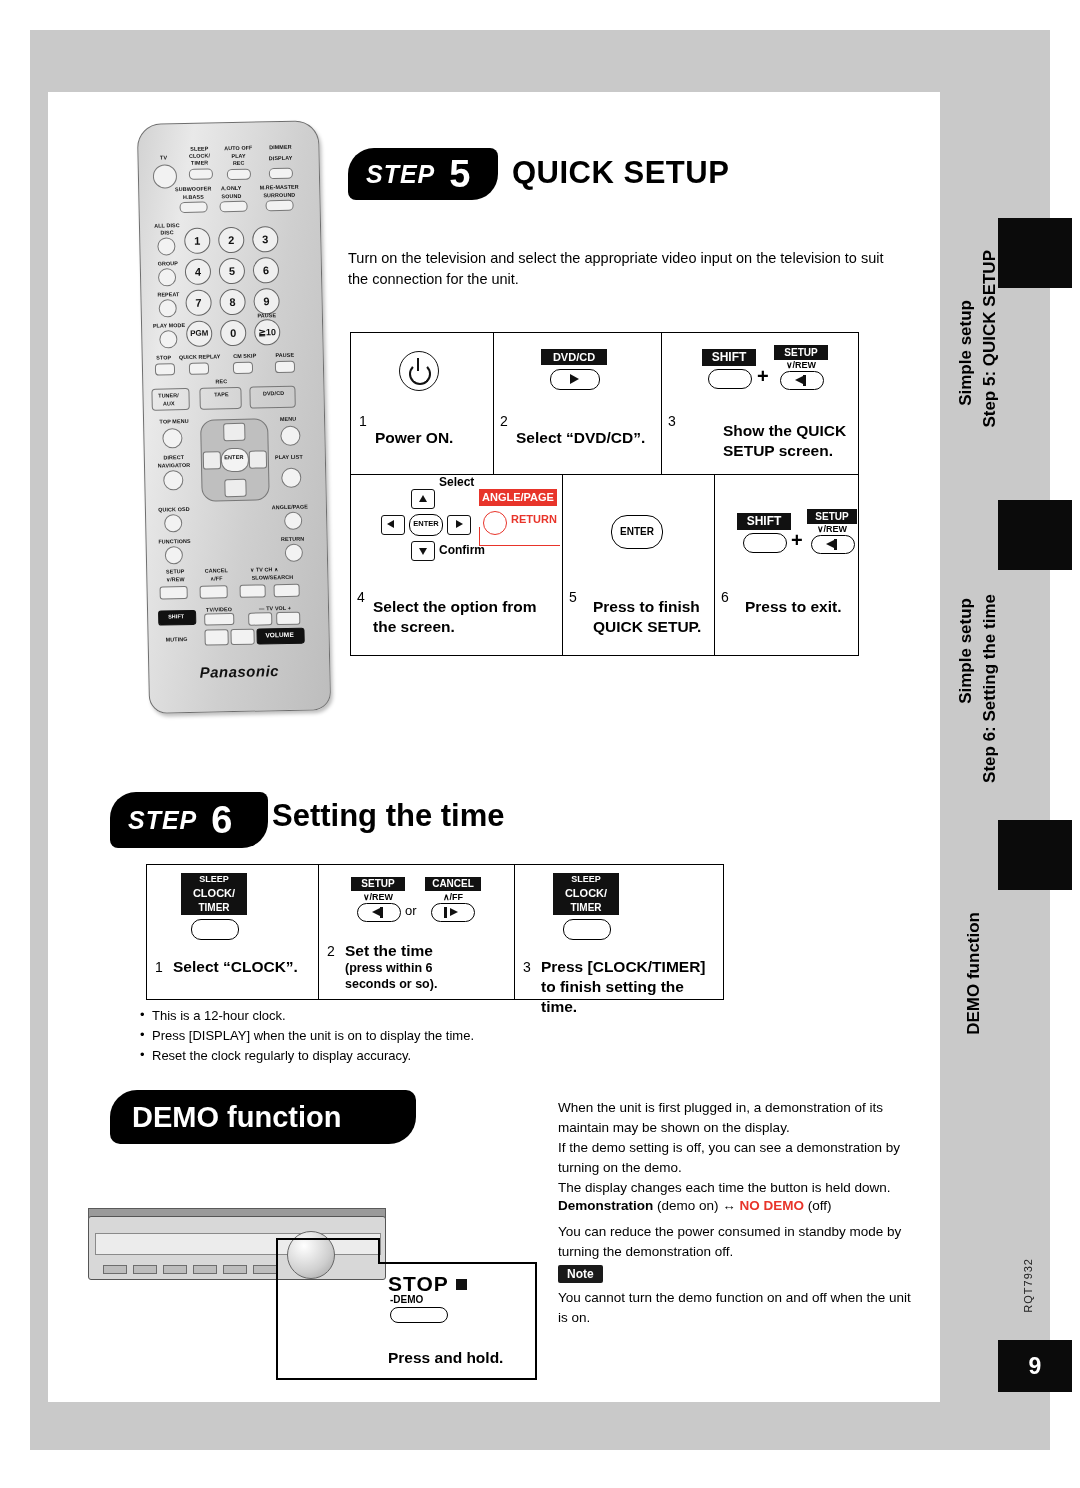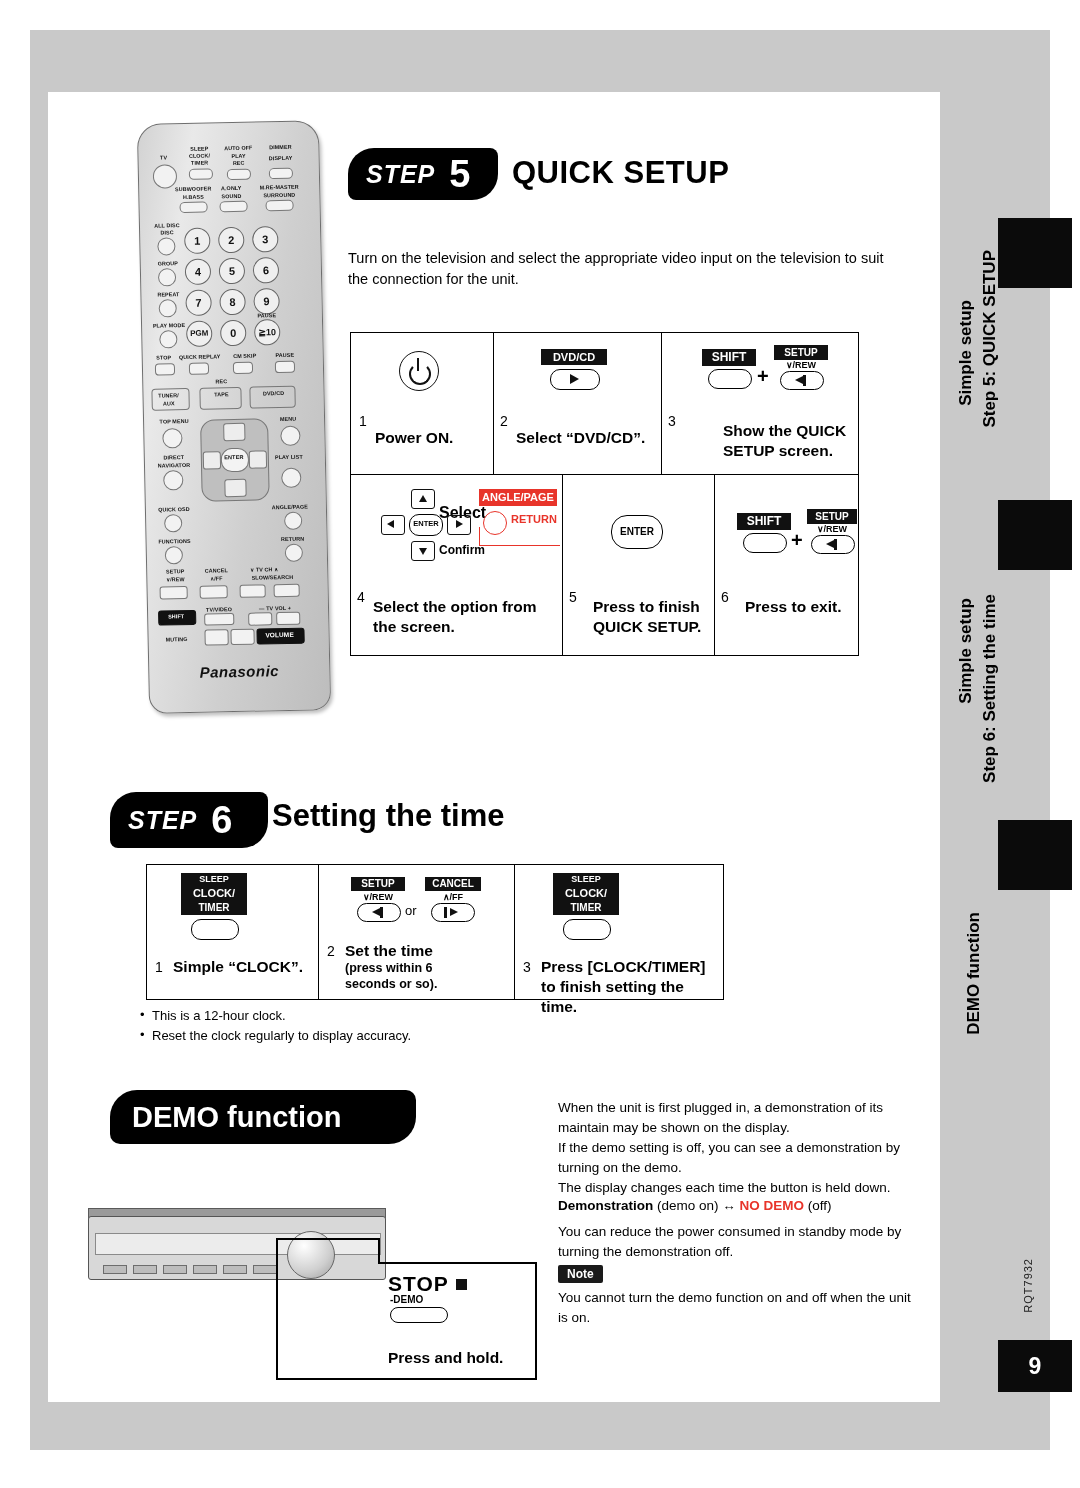--- a/index.html
+++ b/index.html
@@ -300,21 +300,21 @@
       <div style="position:absolute;left:22px;top:3px;width:3px;height:11px;background:#111;"></div>
     </div>
     <div class="num" style="left:6px;top:80px;">3</div>
     <div class="cap" style="left:23px;top:88px;width:168px;margin-left:38px;">Show the QUICK SETUP screen.</div>
   </div>
 
   <div class="cell" style="left:350px;top:474px;width:212px;height:180px;">
     <div style="position:absolute;left:60px;top:14px;width:22px;height:18px;border:1.5px solid #111;border-radius:3px;">
       <div style="position:absolute;left:7px;top:5px;width:0;height:0;border-bottom:7px solid #111;border-left:4px solid transparent;border-right:4px solid transparent;"></div>
     </div>
-    <div style="position:absolute;left:88px;top:29px;font-size:16px;font-weight:bold;">Select</div>
+    <div style="position:absolute;left:88px;top:0;font-size:12px;font-weight:bold;">Select</div>
     <div style="position:absolute;left:30px;top:40px;width:22px;height:18px;border:1.5px solid #111;border-radius:3px;">
       <div style="position:absolute;left:5px;top:4px;width:0;height:0;border-right:7px solid #111;border-top:4px solid transparent;border-bottom:4px solid transparent;"></div>
     </div>
     <div class="btn-oval" style="position:absolute;left:58px;top:39px;width:32px;height:20px;border-radius:10px;">
       <div style="position:absolute;left:0;top:4px;width:32px;text-align:center;font-size:7.5px;font-weight:bold;">ENTER</div>
     </div>
     <div style="position:absolute;left:96px;top:40px;width:22px;height:18px;border:1.5px solid #111;border-radius:3px;">
       <div style="position:absolute;left:8px;top:4px;width:0;height:0;border-left:7px solid #111;border-top:4px solid transparent;border-bottom:4px solid transparent;"></div>
     </div>
     <div style="position:absolute;left:60px;top:66px;width:22px;height:18px;border:1.5px solid #111;border-radius:3px;">
@@ -361,21 +361,21 @@
     <span class="s-num">6</span>
   </div>
   <div class="steptitle" style="left:272px;top:798px;font-size:31px;">Setting the time</div>
 
   <div class="cell" style="left:146px;top:864px;width:172px;height:134px;">
     <div style="position:absolute;left:34px;top:8px;width:66px;height:13px;background:#111;color:#fff;font-size:9px;font-weight:bold;text-align:center;line-height:13px;">SLEEP</div>
     <div style="position:absolute;left:34px;top:21px;width:66px;height:15px;background:#111;color:#fff;font-size:11px;font-weight:bold;text-align:center;line-height:15px;">CLOCK/</div>
     <div style="position:absolute;left:34px;top:36px;width:66px;height:14px;background:#111;color:#fff;font-size:10px;font-weight:bold;text-align:center;line-height:14px;">TIMER</div>
     <div class="btn-oval" style="position:absolute;left:44px;top:54px;width:46px;height:19px;"></div>
     <div class="num" style="left:8px;top:94px;">1</div>
-    <div class="cap" style="left:26px;top:92px;width:144px;">Simple “CLOCK”.</div>
+    <div class="cap" style="left:26px;top:92px;width:144px;">Select “CLOCK”.</div>
   </div>
 
   <div class="cell" style="left:318px;top:864px;width:196px;height:134px;">
     <div style="position:absolute;left:32px;top:12px;width:54px;height:14px;background:#111;color:#fff;font-size:10px;font-weight:bold;text-align:center;line-height:14px;">SETUP</div>
     <div style="position:absolute;left:32px;top:27px;width:54px;font-size:9px;font-weight:bold;text-align:center;">∨/REW</div>
     <div class="btn-oval" style="position:absolute;left:38px;top:38px;width:42px;height:17px;">
       <div style="position:absolute;left:14px;top:4px;width:0;height:0;border-right:8px solid #111;border-top:4.5px solid transparent;border-bottom:4.5px solid transparent;"></div>
       <div style="position:absolute;left:22px;top:3px;width:3px;height:11px;background:#111;"></div>
     </div>
     <div style="position:absolute;left:86px;top:38px;font-size:13px;">or</div>
@@ -395,20 +395,21 @@
     <div style="position:absolute;left:38px;top:8px;width:66px;height:13px;background:#111;color:#fff;font-size:9px;font-weight:bold;text-align:center;line-height:13px;">SLEEP</div>
     <div style="position:absolute;left:38px;top:21px;width:66px;height:15px;background:#111;color:#fff;font-size:11px;font-weight:bold;text-align:center;line-height:15px;">CLOCK/</div>
     <div style="position:absolute;left:38px;top:36px;width:66px;height:14px;background:#111;color:#fff;font-size:10px;font-weight:bold;text-align:center;line-height:14px;">TIMER</div>
     <div class="btn-oval" style="position:absolute;left:48px;top:54px;width:46px;height:19px;"></div>
     <div class="num" style="left:8px;top:94px;">3</div>
     <div class="cap" style="left:26px;top:92px;width:178px;">Press [CLOCK/TIMER] to finish setting the time.</div>
   </div>
 
   <div class="bullets" style="left:140px;top:1006px;width:520px;">
     <div>This is a 12-hour clock.</div>
+    <div>Press [DISPLAY] when the unit is on to display the time.</div>
     <div>Reset the clock regularly to display accuracy.</div>
   </div>
 
   <div class="stepbadge" style="left:110px;top:1090px;width:306px;height:54px;border-radius:27px 10px 27px 10px;">
     <span style="color:#fff;font-weight:bold;font-size:29px;margin-left:22px;">DEMO function</span>
   </div>
 
   <div class="unit">
     <div class="unit-dark"></div>
     <div class="unit-body">

